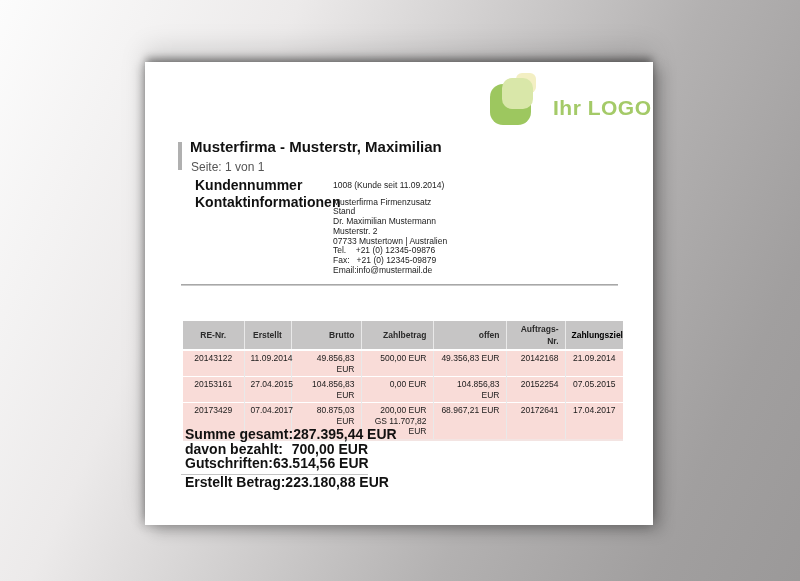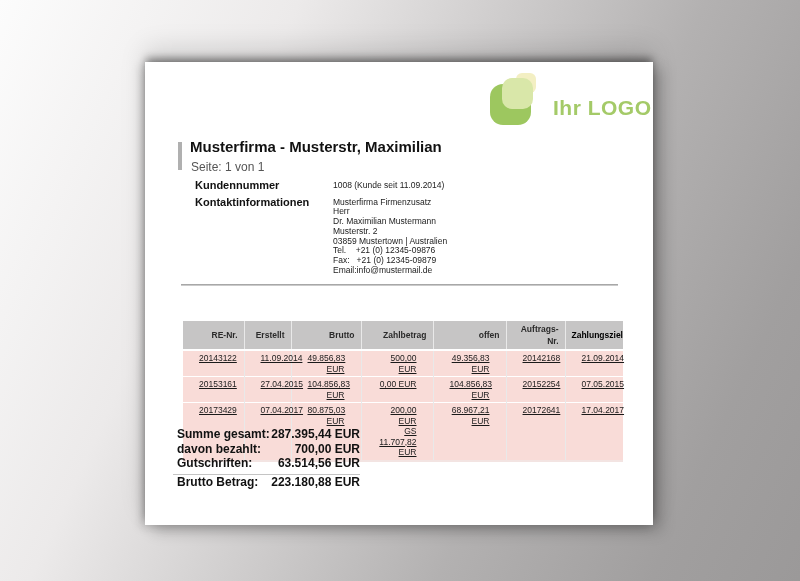--- a/index.html
+++ b/index.html
@@ -20,39 +20,39 @@
   .sq-yellow{left:27px;top:1px;width:20px;height:20px;border-radius:6px;background:#f3efc3;}
   .sq-light{left:13px;top:6px;width:31px;height:31px;border-radius:10px;background:#d9e7a9;}
   .logo-text{position:absolute;left:64px;top:24px;font-size:21px;font-weight:bold;color:#a4ca68;letter-spacing:.5px;white-space:nowrap;}
   
   .title-accent{position:absolute;left:33px;top:80px;width:4px;height:28px;background:#b0b0b0;}
   .doc-title{position:absolute;left:45px;top:76px;margin:0;font-size:15px;font-weight:bold;color:#111;white-space:nowrap;}
   .page-info{position:absolute;left:46px;top:98px;font-size:12px;color:#555;text-align:right;}
   
   .info-block{position:absolute;left:50px;top:119px;width:430px;}
   .info-row{display:flex;margin-bottom:7px;}
-  .info-label{width:138px;font-weight:bold;font-size:11px;color:#111;line-height:9.7px;}
+  .info-label{width:138px;font-weight:bold;font-size:14px;color:#111;line-height:9.7px;}
   .info-value{font-size:8.5px;color:#222;line-height:9.7px;}
   .contact-line{white-space:pre;}
   
   .rule{position:absolute;left:36px;top:222px;width:437px;height:2px;background:linear-gradient(#969696,#dcdcdc);}
   
   .section-heading{position:absolute;left:37px;top:231px;margin:0;font-size:10.5px;font-weight:bold;color:#111;white-space:nowrap;}
   .inv-table{position:absolute;left:38px;top:259px;width:440px;border-collapse:collapse;table-layout:fixed;font-size:8.5px;color:#1a1a1a;}
   .inv-table th{background:#c6c5c5;font-weight:bold;color:#2b2b2b;padding:2px 6px;line-height:12px;border-bottom:2px solid #fff;}
   .inv-table th:last-child{color:#000;}
-  .inv-table td{padding:2px 16px;line-height:10.5px;vertical-align:top;text-decoration:underline;}
+  .inv-table td{padding:2px 6px;line-height:10.5px;vertical-align:top;}
   .inv-table tbody tr{border-bottom:1px solid #fff;}
   .inv-table tbody tr:last-child{border-bottom:2px solid #f3e4e2;}
   .inv-table tbody tr.pink{background:#f9dcd8;}
   .inv-table th + th,.inv-table td + td{border-left:1px solid #e9e9e9;}
-  .al{text-align:right;}
+  .al{text-align:center;}
   .ar{text-align:right;}
   
-  .summary{position:absolute;left:32px;top:368px;width:183px;font-size:12px;font-weight:bold;color:#111;text-align:center;}
+  .summary{position:absolute;left:40px;top:368px;width:183px;font-size:14px;font-weight:bold;color:#111;text-align:center;}
   .sum-row{display:flex;justify-content:space-between;margin-bottom:5px;line-height:9.5px;}
   .sum-row span{white-space:nowrap;}
   .sum-divider{height:1px;background:#c4c4c4;margin:0 0 3px -4px;width:187px;}
 </style>
 </head>
 <body>
 
 <div class="page">
 
   <div class="logo">
@@ -68,24 +68,24 @@
 
   <div class="info-block">
     <div class="info-row">
       <div class="info-label">Kundennummer</div>
       <div class="info-value">1008 (Kunde seit 11.09.2014)</div>
     </div>
     <div class="info-row">
       <div class="info-label">Kontaktinformationen</div>
       <div class="info-value">
         <div class="contact-line">Musterfirma Firmenzusatz</div>
-        <div class="contact-line">Herr</div>
+        <div class="contact-line">Stand</div>
         <div class="contact-line">Dr. Maximilian Mustermann</div>
         <div class="contact-line">Musterstr. 2</div>
-        <div class="contact-line">03859 Mustertown | Australien</div>
+        <div class="contact-line">07733 Mustertown | Australien</div>
         <div class="contact-line">Tel.    +21 (0) 12345-09876</div>
         <div class="contact-line">Fax:   +21 (0) 12345-09879</div>
         <div class="contact-line">Email:info@mustermail.de</div>
       </div>
     </div>
   </div>
 
   <div class="rule"></div>
 
 
@@ -158,18 +158,18 @@
     <div class="sum-row">
       <span>davon bezahlt:</span>
       <span>700,00 EUR</span>
     </div>
     <div class="sum-row">
       <span>Gutschriften:</span>
       <span>63.514,56 EUR</span>
     </div>
     <div class="sum-divider"></div>
     <div class="sum-row">
-      <span>Brutto Betrag:</span>
+      <span>Erstellt Betrag:</span>
       <span>223.180,88 EUR</span>
     </div>
   </div>
 
 </div>
 
 </body></html>

